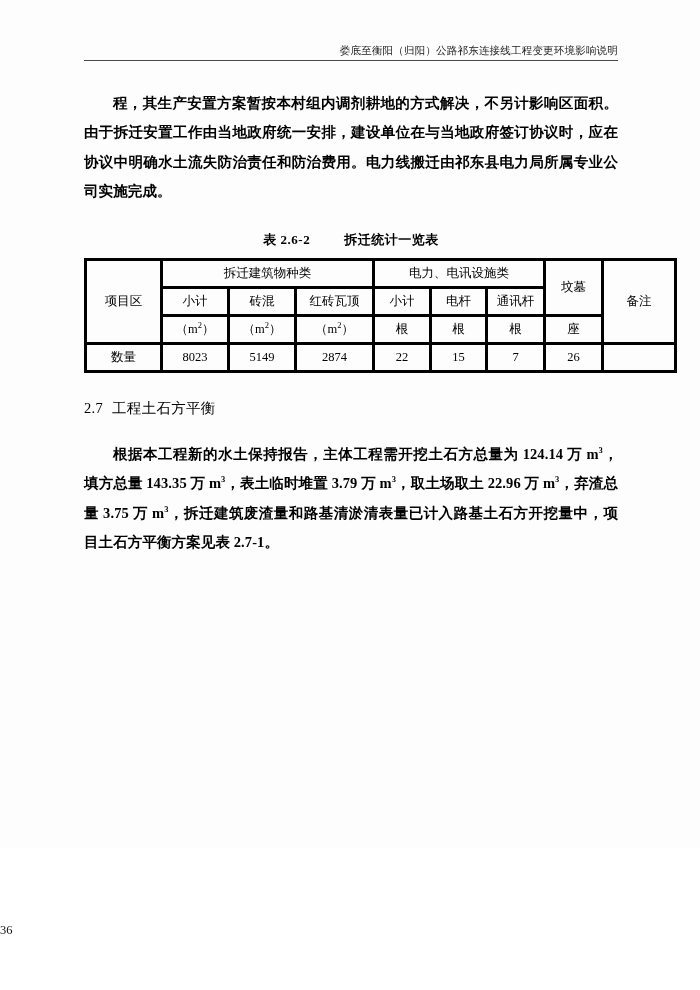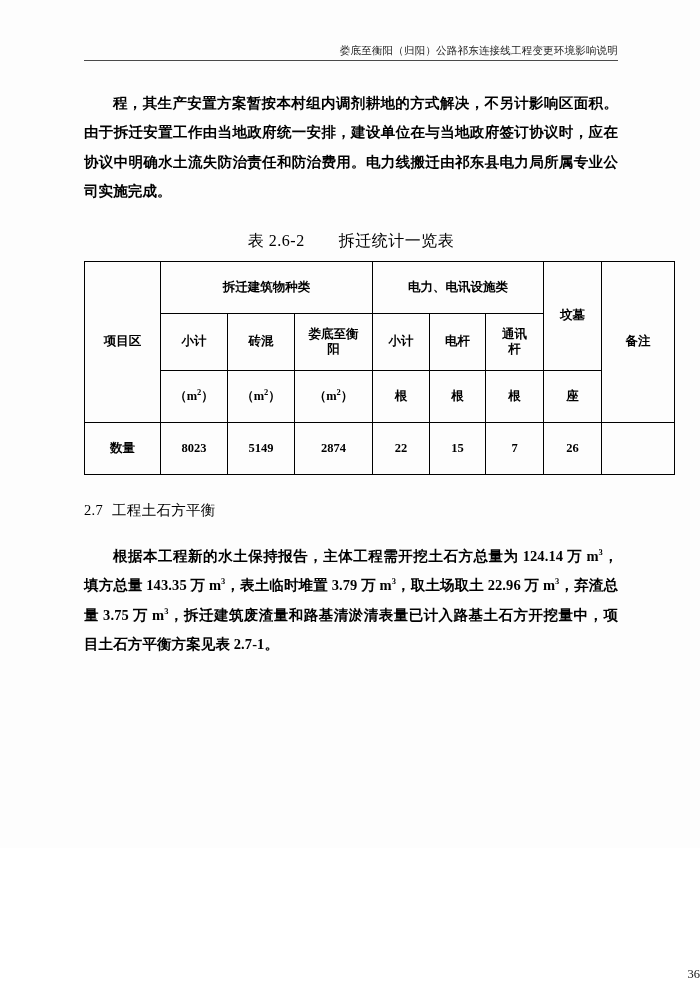--- a/index.html
+++ b/index.html
@@ -46,42 +46,42 @@
     text-justify: inter-ideograph;
     margin-top: 22px;
     letter-spacing: 0.1px;
     font-weight: bold;
   }
   .indent {
     text-indent: 2em;
   }
   .table-caption {
     text-align: center;
-    font-size: 16px;
-    font-weight: normal;
+    font-size: 13px;
+    font-weight: bold;
     margin-top: 24px;
     margin-bottom: 9px;
     letter-spacing: 0.5px;
   }
   .table-caption .cap-gap {
     display: inline-block;
     width: 34px;
   }
   table.stat {
     border-collapse: collapse;
     width: 534px;
     table-layout: fixed;
     font-size: 12.5px;
   }
   table.stat td, table.stat th {
-    border: 1px solid #000000;
+    border: 3px solid #000000;
     text-align: center;
     vertical-align: middle;
-    font-weight: bold;
-    padding: 13px;
+    font-weight: normal;
+    padding: 0;
     height: 25px;
     line-height: 1.2;
   }
   table.stat .tall {
     height: 50px;
     text-align: center;
   }
   sup {
     font-size: 8.5px;
     vertical-align: super;
@@ -94,24 +94,23 @@
     letter-spacing: 0.3px;
   }
   .section-head .num {
     margin-right: 9px;
   }
   .page-number {
     position: absolute;
     left: 0;
     top: 923px;
     width: 700px;
-    text-align: right;
+    text-align: left;
     font-size: 12.5px;
     color: #111;
-    margin-top: 44px;
   }
 </style>
 </head>
 <body>
 
 <div class="page">
   <div class="content">
 
     <div class="header">
       <span>娄底至衡阳（归阳）公路祁东连接线工程变更环境影响说明</span>
@@ -140,21 +139,21 @@
         <tr>
           <td rowspan="3">项目区</td>
           <td colspan="3">拆迁建筑物种类</td>
           <td colspan="3">电力、电讯设施类</td>
           <td rowspan="2" class="tall">坟墓</td>
           <td rowspan="3">备注</td>
         </tr>
         <tr>
           <td>小计</td>
           <td>砖混</td>
-          <td>娄底至衡阳</td>
+          <td>红砖瓦顶</td>
           <td>小计</td>
           <td>电杆</td>
           <td>通讯杆</td>
         </tr>
         <tr>
           <td>（m<sup>2</sup>）</td>
           <td>（m<sup>2</sup>）</td>
           <td>（m<sup>2</sup>）</td>
           <td>根</td>
           <td>根</td>

